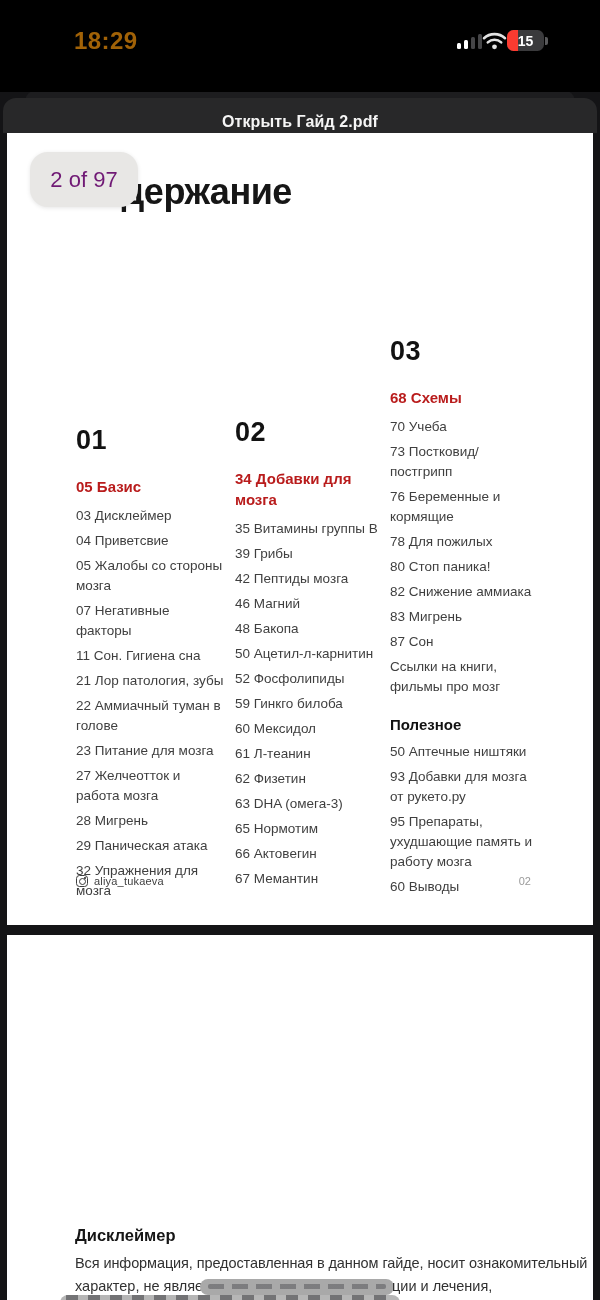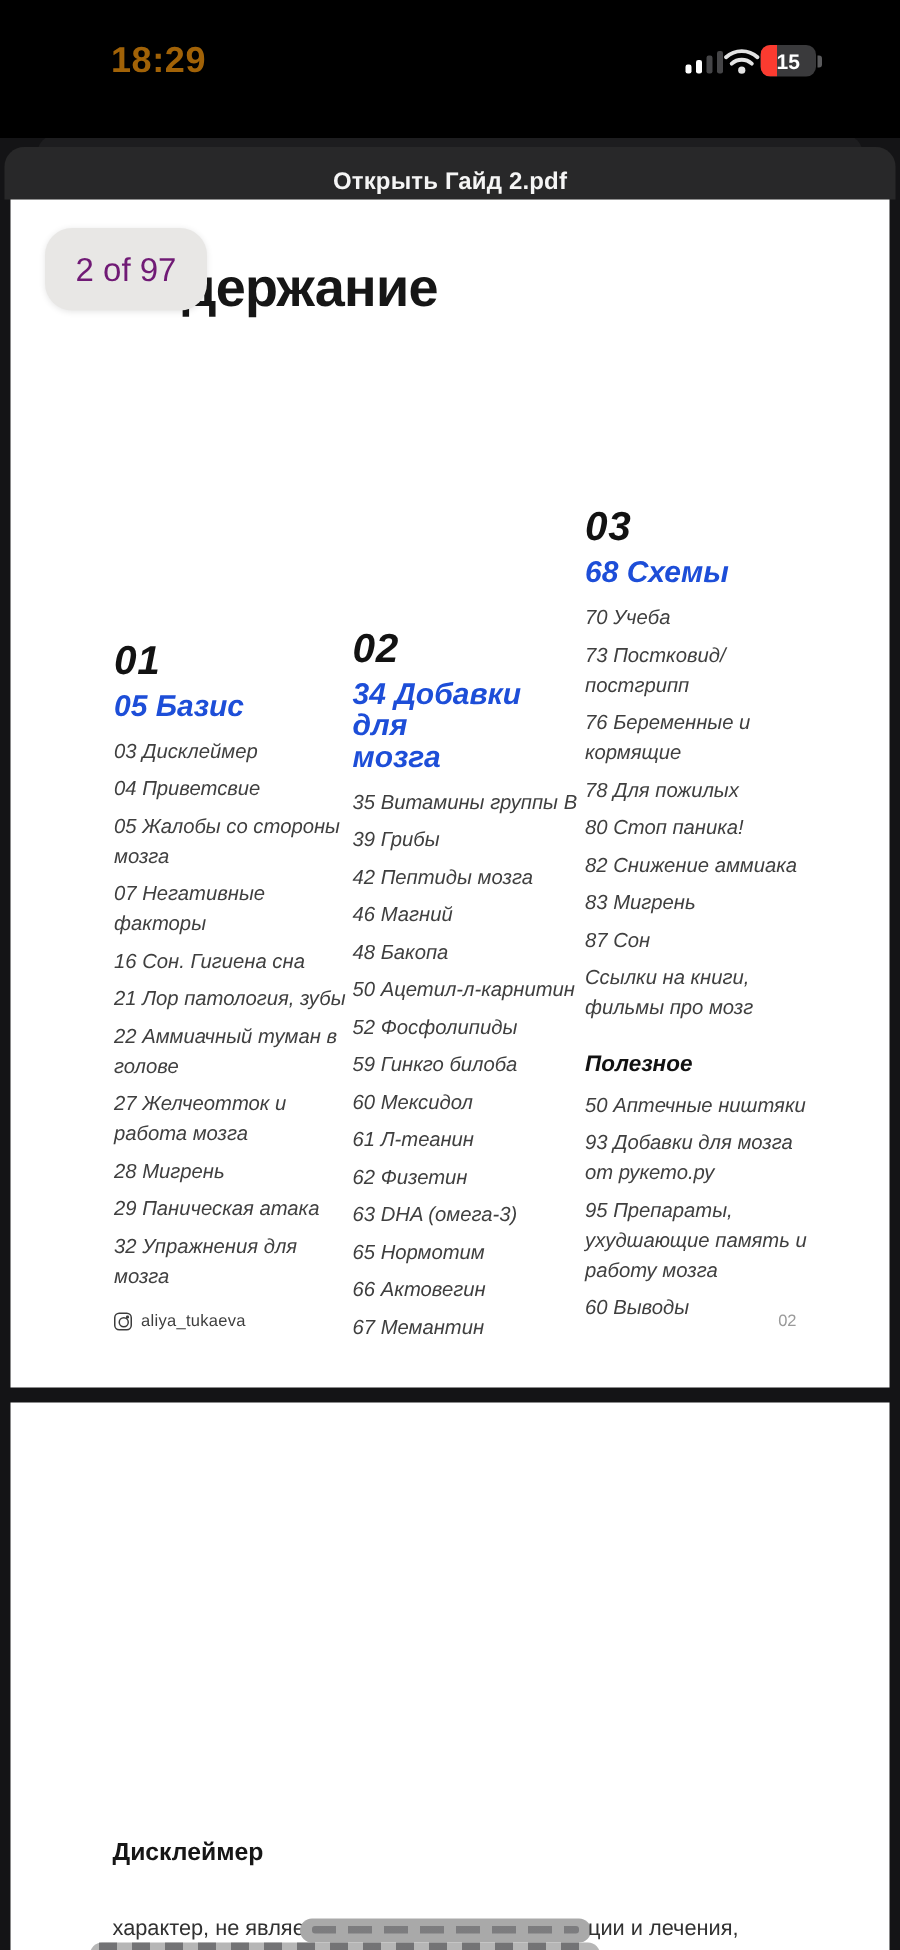--- a/index.html
+++ b/index.html
@@ -69,28 +69,28 @@
     font-size: 36px; font-weight: 700; color: #161616; letter-spacing: -.5px;
   }
   .page-badge {
     position: absolute; left: 23px; top: 19px; width: 108px; height: 55px;
     background: #e8e7e5; border-radius: 18px; z-index: 4;
     display: flex; align-items: center; justify-content: center;
     box-shadow: 0 1px 4px rgba(0,0,0,.10);
     color: #701a75; font-size: 22px;
   }
 
-  .col { position: absolute; font-style: italic; }
+  .col { position: absolute; }
   .col1 { left: 69px; top: 292px; width: 160px; }
   .col2 { left: 228px; top: 284px; width: 152px; }
   .col3 { left: 383px; top: 203px; width: 148px; }
   .col-num { font-size: 27px; font-weight: 700; color: #121212; line-height: 1.15; letter-spacing: .5px; }
   .col-title {
-    font-size: 20px; font-weight: 700; color: #1d4ed8;
-    line-height: 21px; margin-top: 5px; margin-bottom: 9px; white-space: pre-line;
+    font-size: 15px; font-weight: 700; color: #b91c1c;
+    line-height: 21px; margin-top: 20px; margin-bottom: 9px; white-space: pre-line;
   }
   .toc-item {
     font-size: 13.5px; line-height: 20px; margin-bottom: 5px;
     color: #3f3f3f; white-space: pre-line;
   }
   .col-subtitle {
     font-size: 15px; font-weight: 700; color: #121212;
     margin-top: 19px; margin-bottom: 9px;
   }
 
@@ -185,24 +185,25 @@
     <div class="col col1">
       <div class="col-num">01</div>
       <div class="col-title">05 Базис</div>
       <div>
           <div class="toc-item">03 Дисклеймер</div>
           <div class="toc-item">04  Приветсвие</div>
           <div class="toc-item">05 Жалобы со стороны
 мозга</div>
           <div class="toc-item">07 Негативные
 факторы</div>
-          <div class="toc-item">16 Сон. Гигиена сна</div>
+          <div class="toc-item">11 Сон. Гигиена сна</div>
           <div class="toc-item">21 Лор патология, зубы</div>
           <div class="toc-item">22 Аммиачный туман в
 голове</div>
+          <div class="toc-item">23 Питание для мозга</div>
           <div class="toc-item">27 Желчеотток и
 работа мозга</div>
           <div class="toc-item">28 Мигрень</div>
           <div class="toc-item">29 Паническая атака</div>
           <div class="toc-item">32 Упражнения для
 мозга</div>
         </div>
     </div>
 
     <div class="col col2">
@@ -261,20 +262,21 @@
       <div class="handle-wrap">
         <span class="ig-icon"></span>
         <span class="handle-text">aliya_tukaeva</span>
       </div>
       <span class="page-num">02</span>
     </div>
   </div>
 
   <div class="page page2">
     <div class="disc-title">Дисклеймер</div>
+    <div class="disc-line disc-line1">Вся информация, предоставленная в данном гайде, носит ознакомительный</div>
     <div class="disc-line2-wrap">
       <span class="disc-prefix">характер, не являет</span>
       <span class="redact-bar"></span>
       <span class="disc-suffix">ции и лечения,</span>
     </div>
     <div class="bottom-cut-bar"></div>
   </div>
 
 </div>
 

